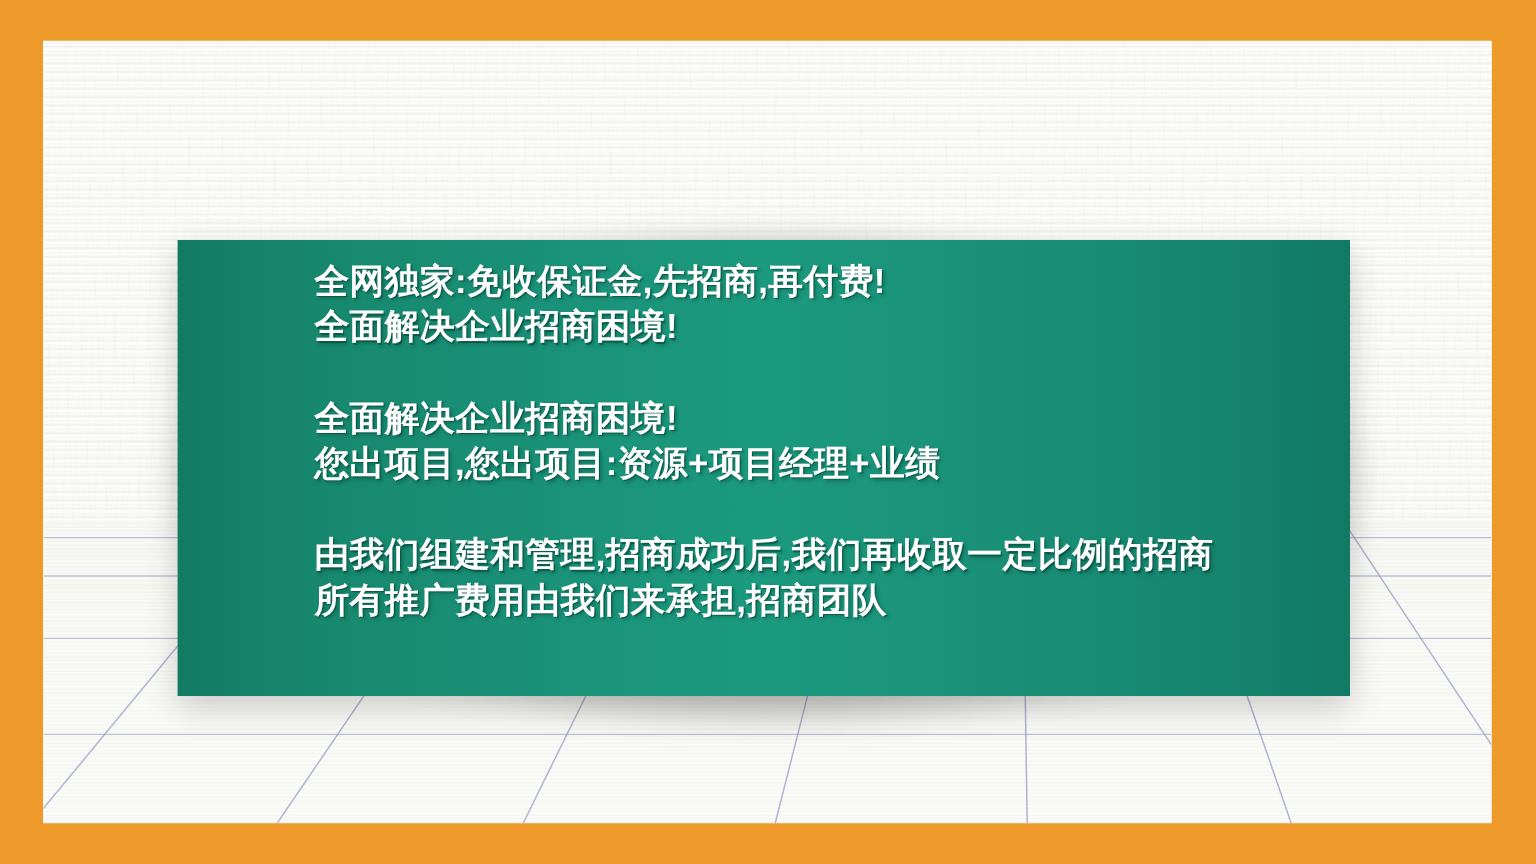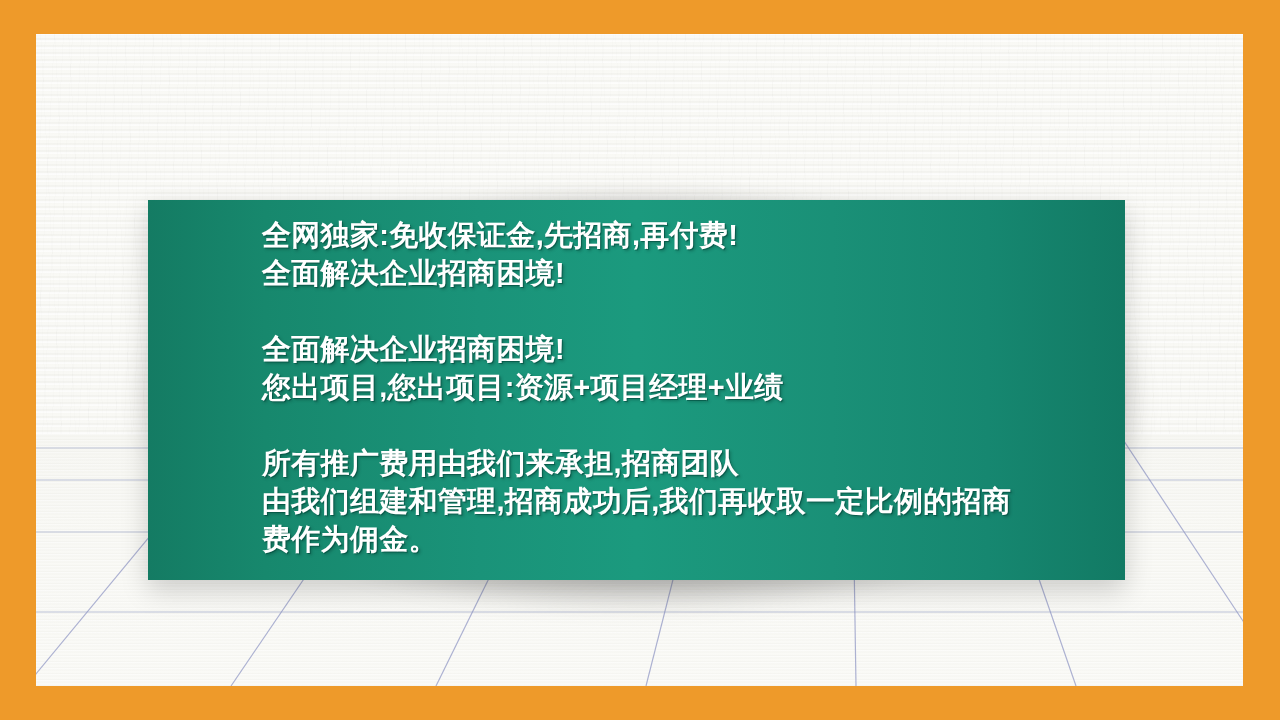--- a/index.html
+++ b/index.html
@@ -142,20 +142,19 @@
     <div id="backshadow"></div>
 
     <div id="panel">
       <div class="copy">
         <div class="line">全网独家:免收保证金,先招商,再付费!</div>
         <div class="line">全面解决企业招商困境!</div>
         <div class="line blank">&nbsp;</div>
         <div class="line">全面解决企业招商困境!</div>
         <div class="line">您出项目,您出项目:资源+项目经理+业绩</div>
         <div class="line blank">&nbsp;</div>
+        <div class="line">由我们组建和管理,招商成功后,我们再收取一定比例的招商</div>
         <div class="line">所有推广费用由我们来承担,招商团队</div>
-        <div class="line">由我们组建和管理,招商成功后,我们再收取一定比例的招商</div>
-        <div class="line">费作为佣金。</div>
       </div>
     </div>
 
   </div>
 </div>
 
 </body></html>

